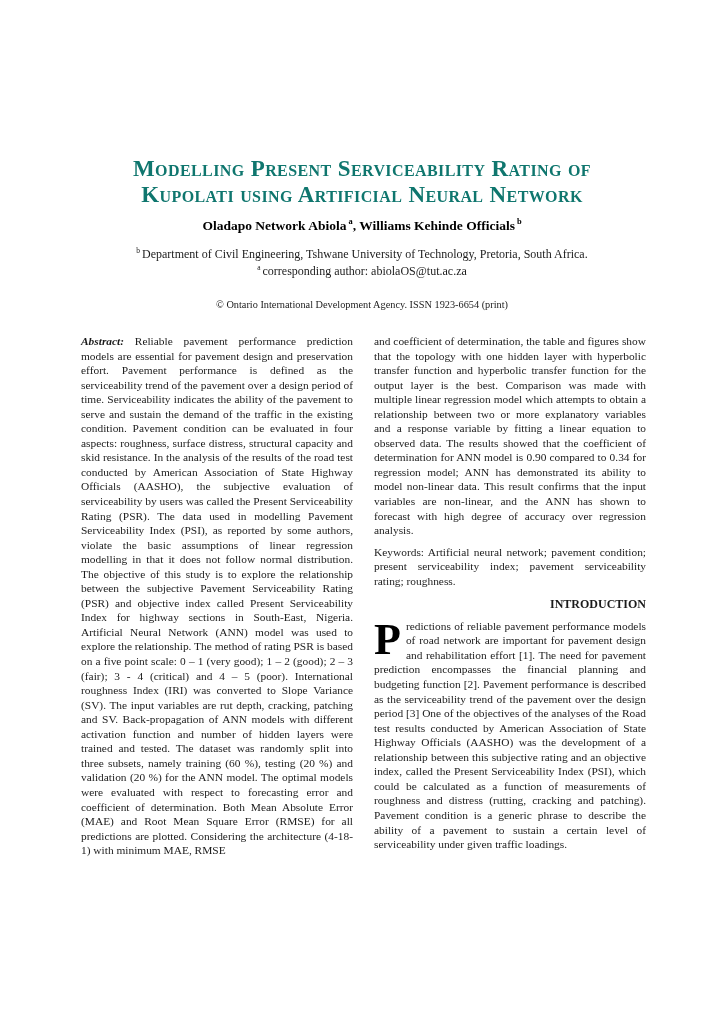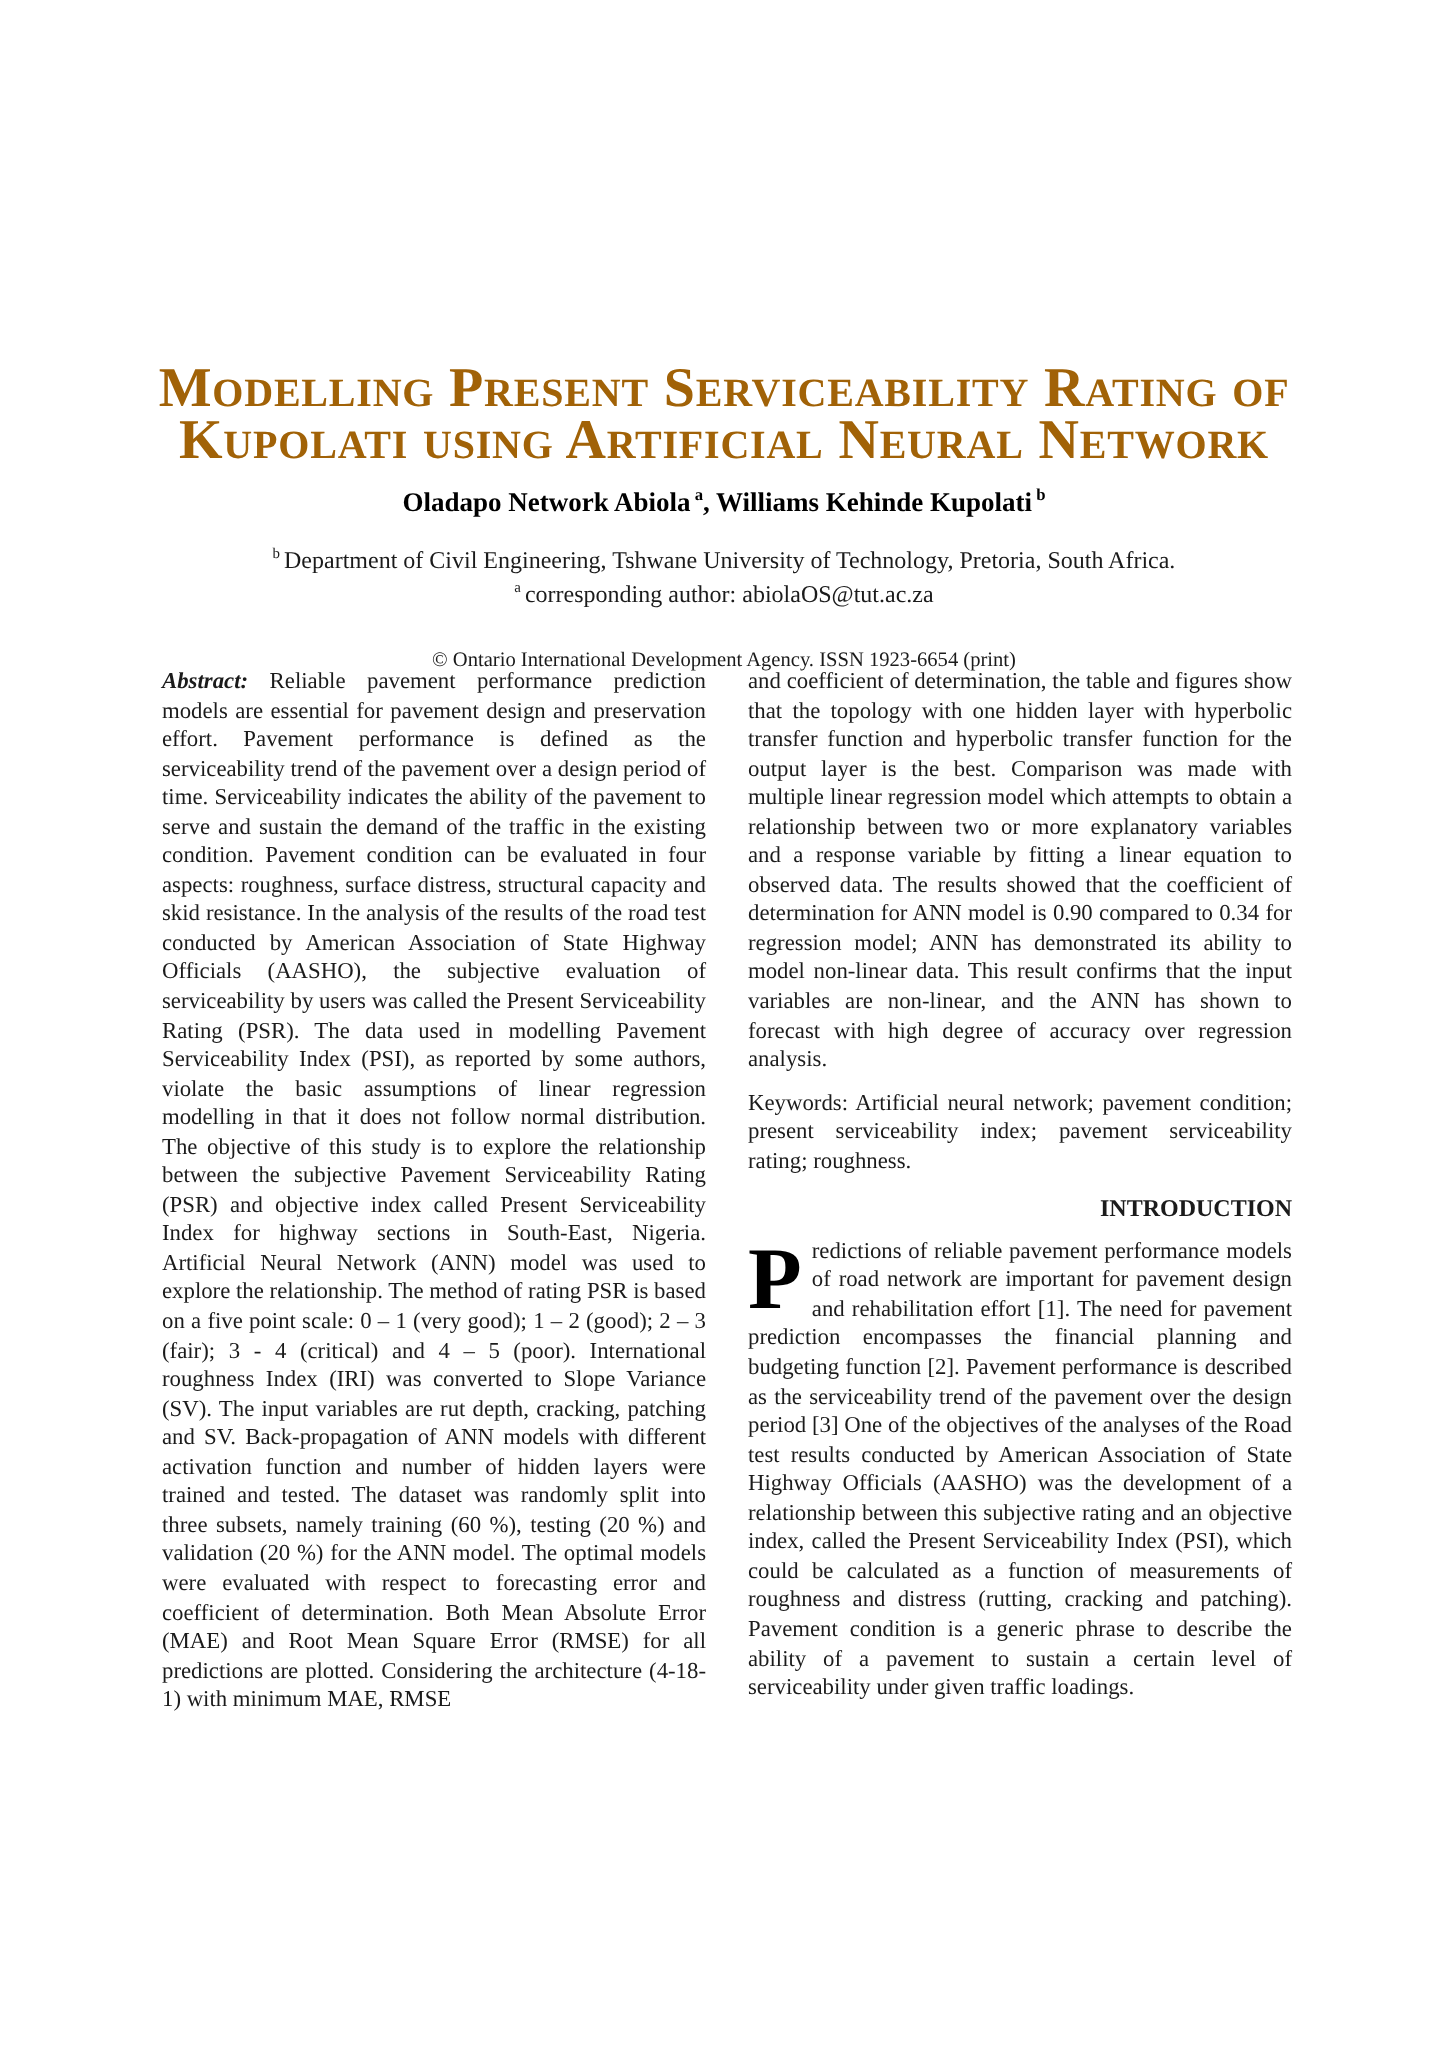--- a/index.html
+++ b/index.html
@@ -18,27 +18,26 @@
   }
   
   .header {
     position: absolute;
     top: 156px;
     left: 0;
     width: 724px;
     text-align: center;
   }
   .title {
-    font-size: 28px;
+    font-size: 23px;
     line-height: 26px;
     font-weight: bold;
     font-variant: small-caps;
     letter-spacing: 0.4px;
-    color: #a16207;
-    margin-top: 26px;
+    color: #0f766e;
   }
   .authors {
     margin-top: 9px;
     font-size: 13.5px;
     font-weight: bold;
     color: #000;
   }
   .authors sup, .affil sup, .corresp sup {
     font-size: 0.62em;
     vertical-align: super;
@@ -100,21 +99,21 @@
 <body>
 
 <div class="page">
 
   <div class="header">
     <div class="title">
       <div>Modelling Present Serviceability Rating of</div>
       <div>Kupolati using Artificial Neural Network</div>
     </div>
 
-    <div class="authors"><span>Oladapo Network Abiola</span><sup>a</sup><span>, </span><span>Williams Kehinde Kupolati</span><sup>b</sup></div>
+    <div class="authors"><span>Oladapo Network Abiola</span><sup>a</sup><span>, </span><span>Williams Kehinde Officials</span><sup>b</sup></div>
 
     <div class="affil"><sup>b</sup><span>Department of Civil Engineering, Tshwane University of Technology, Pretoria, South Africa.</span></div>
 
     <div class="corresp"><sup>a</sup><span>corresponding author: abiolaOS@tut.ac.za</span></div>
 
     <div class="copyright">
       <div>© Ontario International Development Agency. ISSN 1923-6654 (print)</div>
     </div>
   </div>
 

